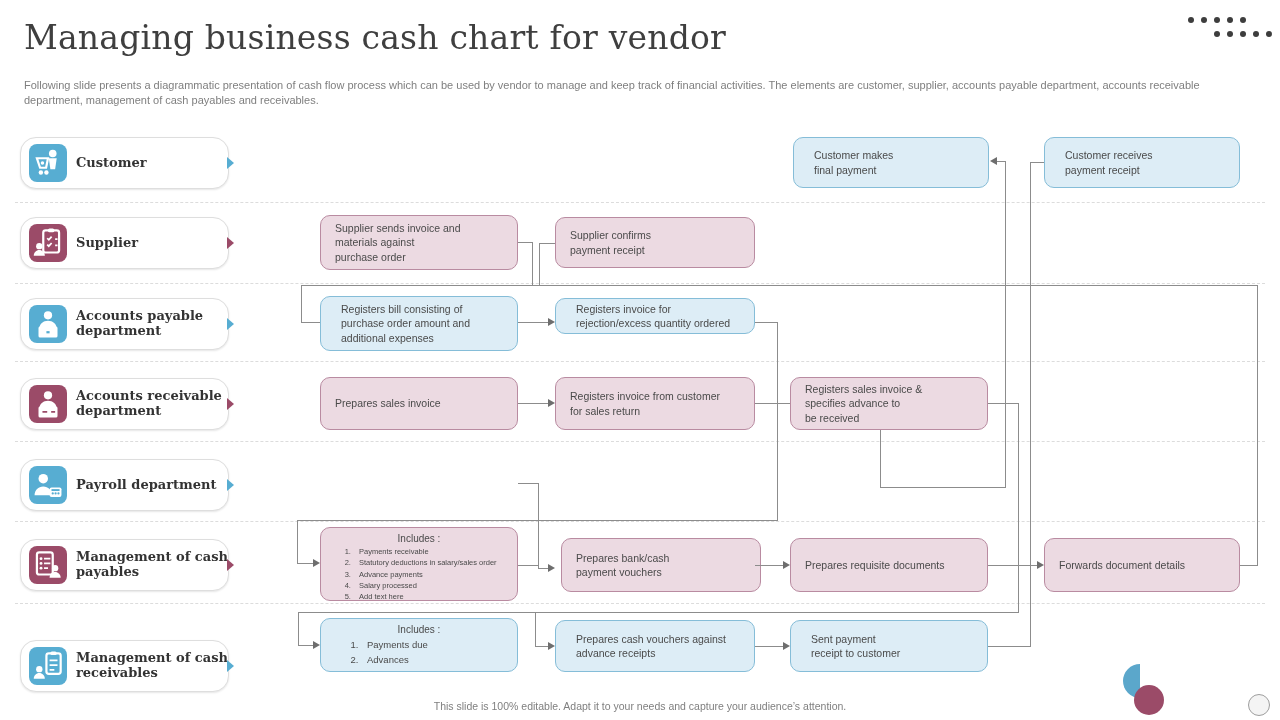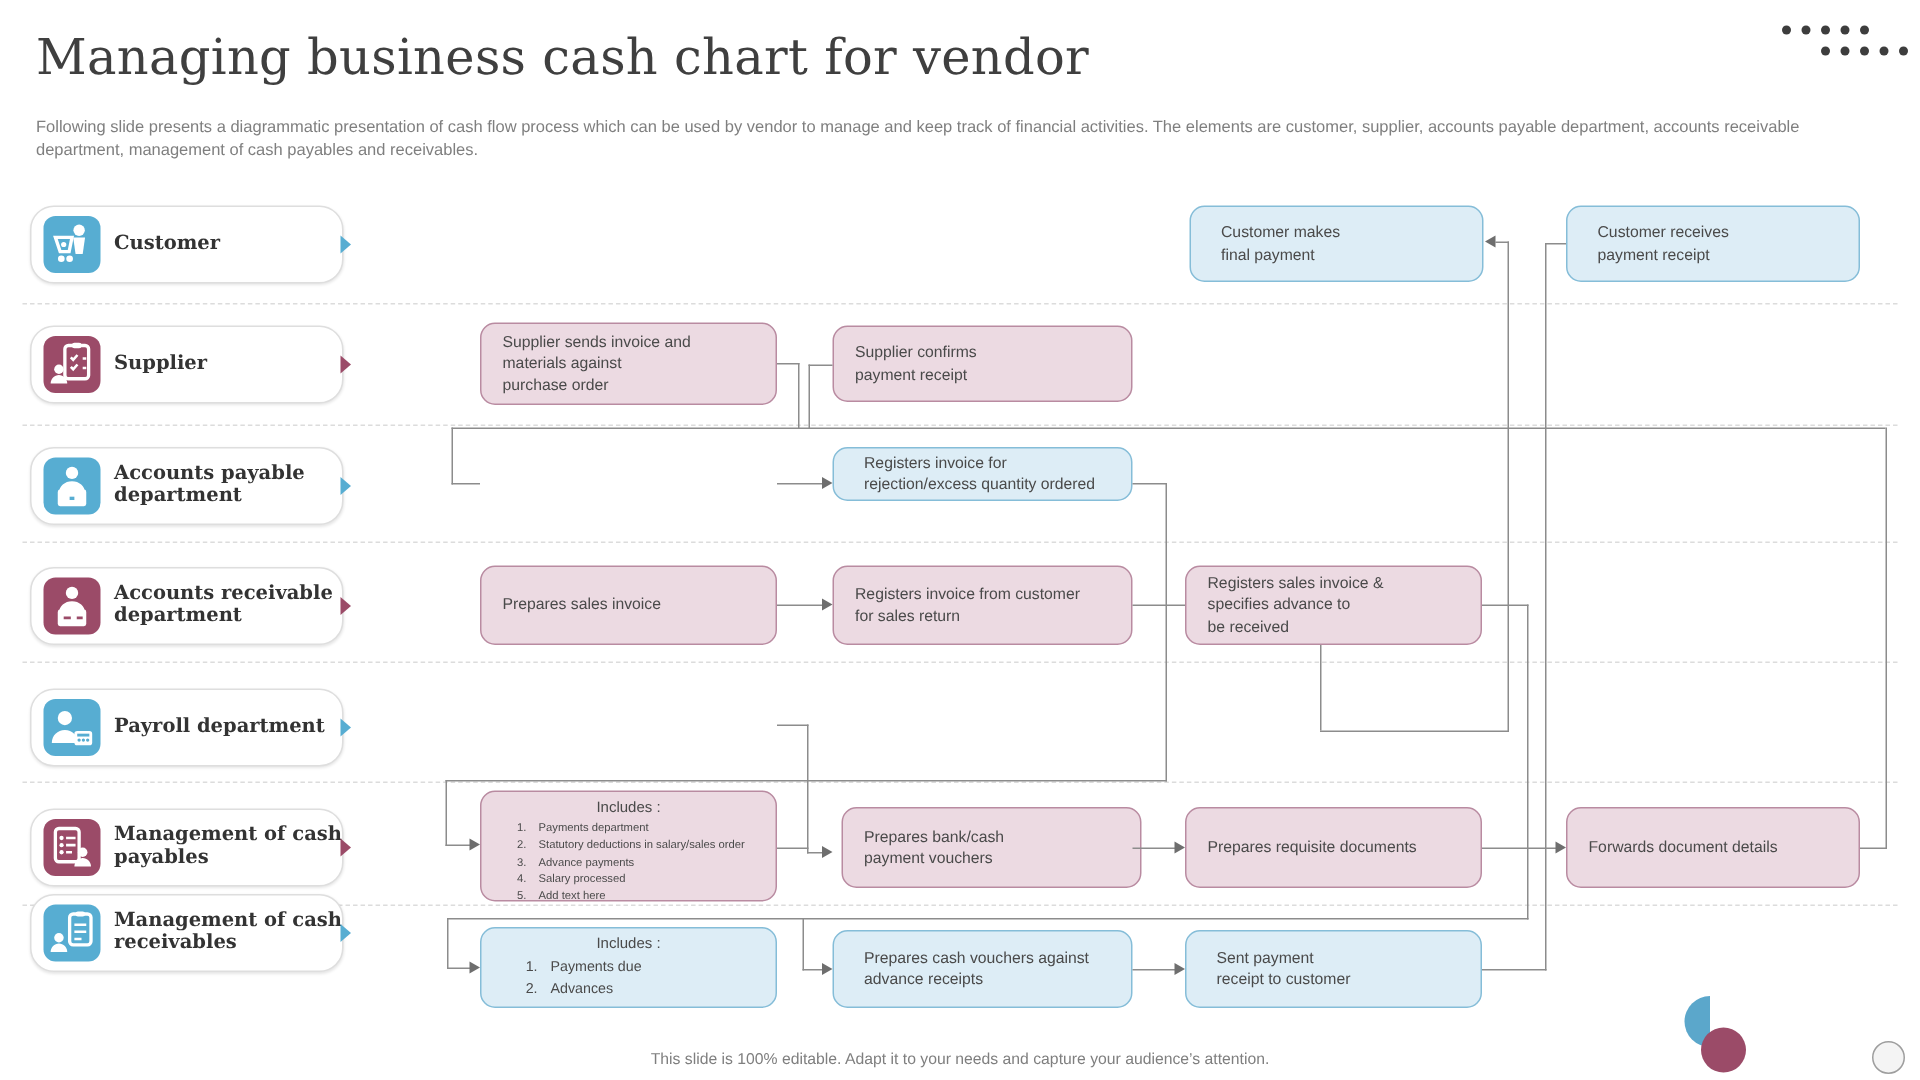--- a/index.html
+++ b/index.html
@@ -167,21 +167,21 @@
           <circle cx="7.6" cy="14" r=".9" fill="#fff"></circle>
           <path d="M9.5 8h4M9.5 11h4M9.5 14h2.5" stroke="#fff" stroke-width="1.1"></path>
           <circle cx="16.5" cy="14" r="2" fill="#fff"></circle>
           <path d="M13 20c0-2 1.6-3.6 3.5-3.6S20 18 20 20z" fill="#fff"></path>
         </svg>
     </span>
     <span class="lbl">Management of cash payables</span>
     <span class="chev"></span>
   </div>
 
-  <div class="pill tone-blue" style="top:596px">
+  <div class="pill tone-blue" style="top:640px">
     <span class="ic">
       <svg width="38" height="38" viewBox="0 0 24 24">
           <rect x="11" y="4" width="9" height="13" rx="1.5" fill="none" stroke="#fff" stroke-width="1.4"></rect>
           <rect x="13.5" y="2.9" width="4" height="2.2" rx="1" fill="#fff"></rect>
           <path d="M13 8.5h5M13 11.5h5M13 14.5h3" stroke="#fff" stroke-width="1.1"></path>
           <circle cx="6.5" cy="14" r="2" fill="#fff"></circle>
           <path d="M3 20c0-2 1.6-3.6 3.5-3.6S10 18 10 20z" fill="#fff"></path>
         </svg>
     </span>
     <span class="lbl">Management of cash receivables</span>
@@ -192,35 +192,38 @@
 final payment</span></div>
   <div class="fbox fb-blue" style="left:1044px;top:137px;width:196px;height:51px"><span>Customer receives
 payment receipt</span></div>
 
   <div class="fbox fb-pink" style="left:320px;top:215px;width:198px;height:55px"><span>Supplier sends invoice and
 materials against
 purchase order</span></div>
   <div class="fbox fb-pink" style="left:555px;top:217px;width:200px;height:51px"><span>Supplier confirms
 payment receipt</span></div>
 
+  <div class="fbox fb-blue" style="left:320px;top:296px;width:198px;height:55px"><span>Registers bill consisting of
+purchase order amount and
+additional expenses</span></div>
   <div class="fbox fb-blue" style="left:555px;top:298px;width:200px;height:36px"><span>Registers invoice for
 rejection/excess quantity ordered</span></div>
 
   <div class="fbox fb-pink" style="left:320px;top:377px;width:198px;height:53px"><span>Prepares sales invoice</span></div>
   <div class="fbox fb-pink" style="left:555px;top:377px;width:200px;height:53px"><span>Registers invoice from customer
 for sales return</span></div>
   <div class="fbox fb-pink" style="left:790px;top:377px;width:198px;height:53px"><span>Registers sales invoice &amp;
 specifies advance to
 be received</span></div>
 
 
   <div class="incbox fb-pink" id="includes-payables" style="left:320px;top:527px;width:198px;height:74px">
     <div class="inc-title">Includes :</div>
     <ol>
-      <li>Payments  department</li>
+      <li>Payments  receivable</li>
       <li>Statutory  deductions  in salary/sales order</li>
       <li>Advance  payments</li>
       <li>Salary  processed</li>
       <li>Add text here</li>
     </ol>
   </div>
   <div class="fbox fb-pink" style="left:561px;top:538px;width:200px;height:54px"><span>Prepares bank/cash
 payment vouchers</span></div>
   <div class="fbox fb-pink" style="left:790px;top:538px;width:198px;height:54px"><span>Prepares requisite documents</span></div>
   <div class="fbox fb-pink" style="left:1044px;top:538px;width:196px;height:54px"><span>Forwards document details</span></div>

